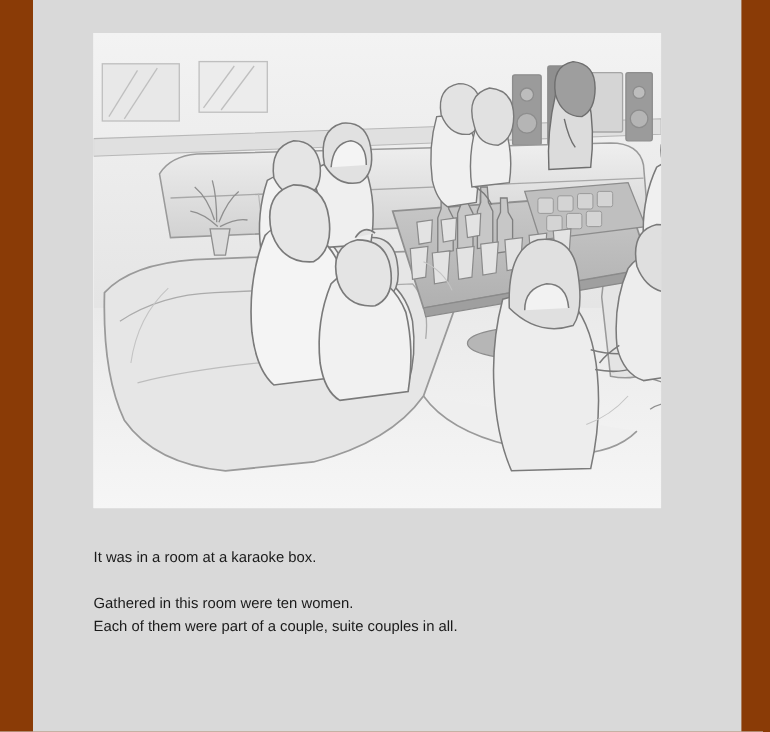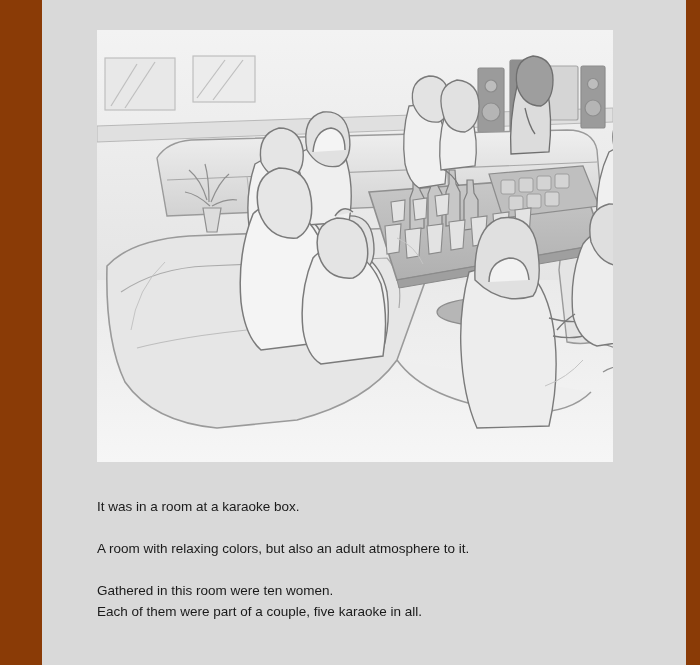--- a/index.html
+++ b/index.html
@@ -13,21 +13,20 @@
     font-family: "Liberation Sans", sans-serif;
     overflow: hidden;
   }
   .page {
     position: absolute;
     left: 30px;
     top: 0;
     width: 644px;
     height: 665px;
     background: #d9d9d9;
-    margin-left: 12px;
   }
   .content {
     position: absolute;
     left: 55px;
     top: 30px;
     width: 530px;
   }
   .illustration {
     position: relative;
     width: 516px;
@@ -256,22 +255,21 @@
           <path d="M486 330 Q470 348 448 356"></path>
         </g>
       </svg>
     </div>
 
     <div class="story">
       <p class="para">
         <span class="line">It was in a room at a karaoke box.</span>
       </p>
       <p class="para">
-        <span class="line">A room with relaxing colors, but also an adult atmosphere to it.</span>
       </p>
       <p class="para">
         <span class="line">Gathered in this room were ten women.</span>
-        <span class="line">Each of them were part of a couple, five karaoke in all.</span>
+        <span class="line">Each of them were part of a couple, suite couples in all.</span>
       </p>
     </div>
 
   </div>
 </div>
 
 </body></html>

